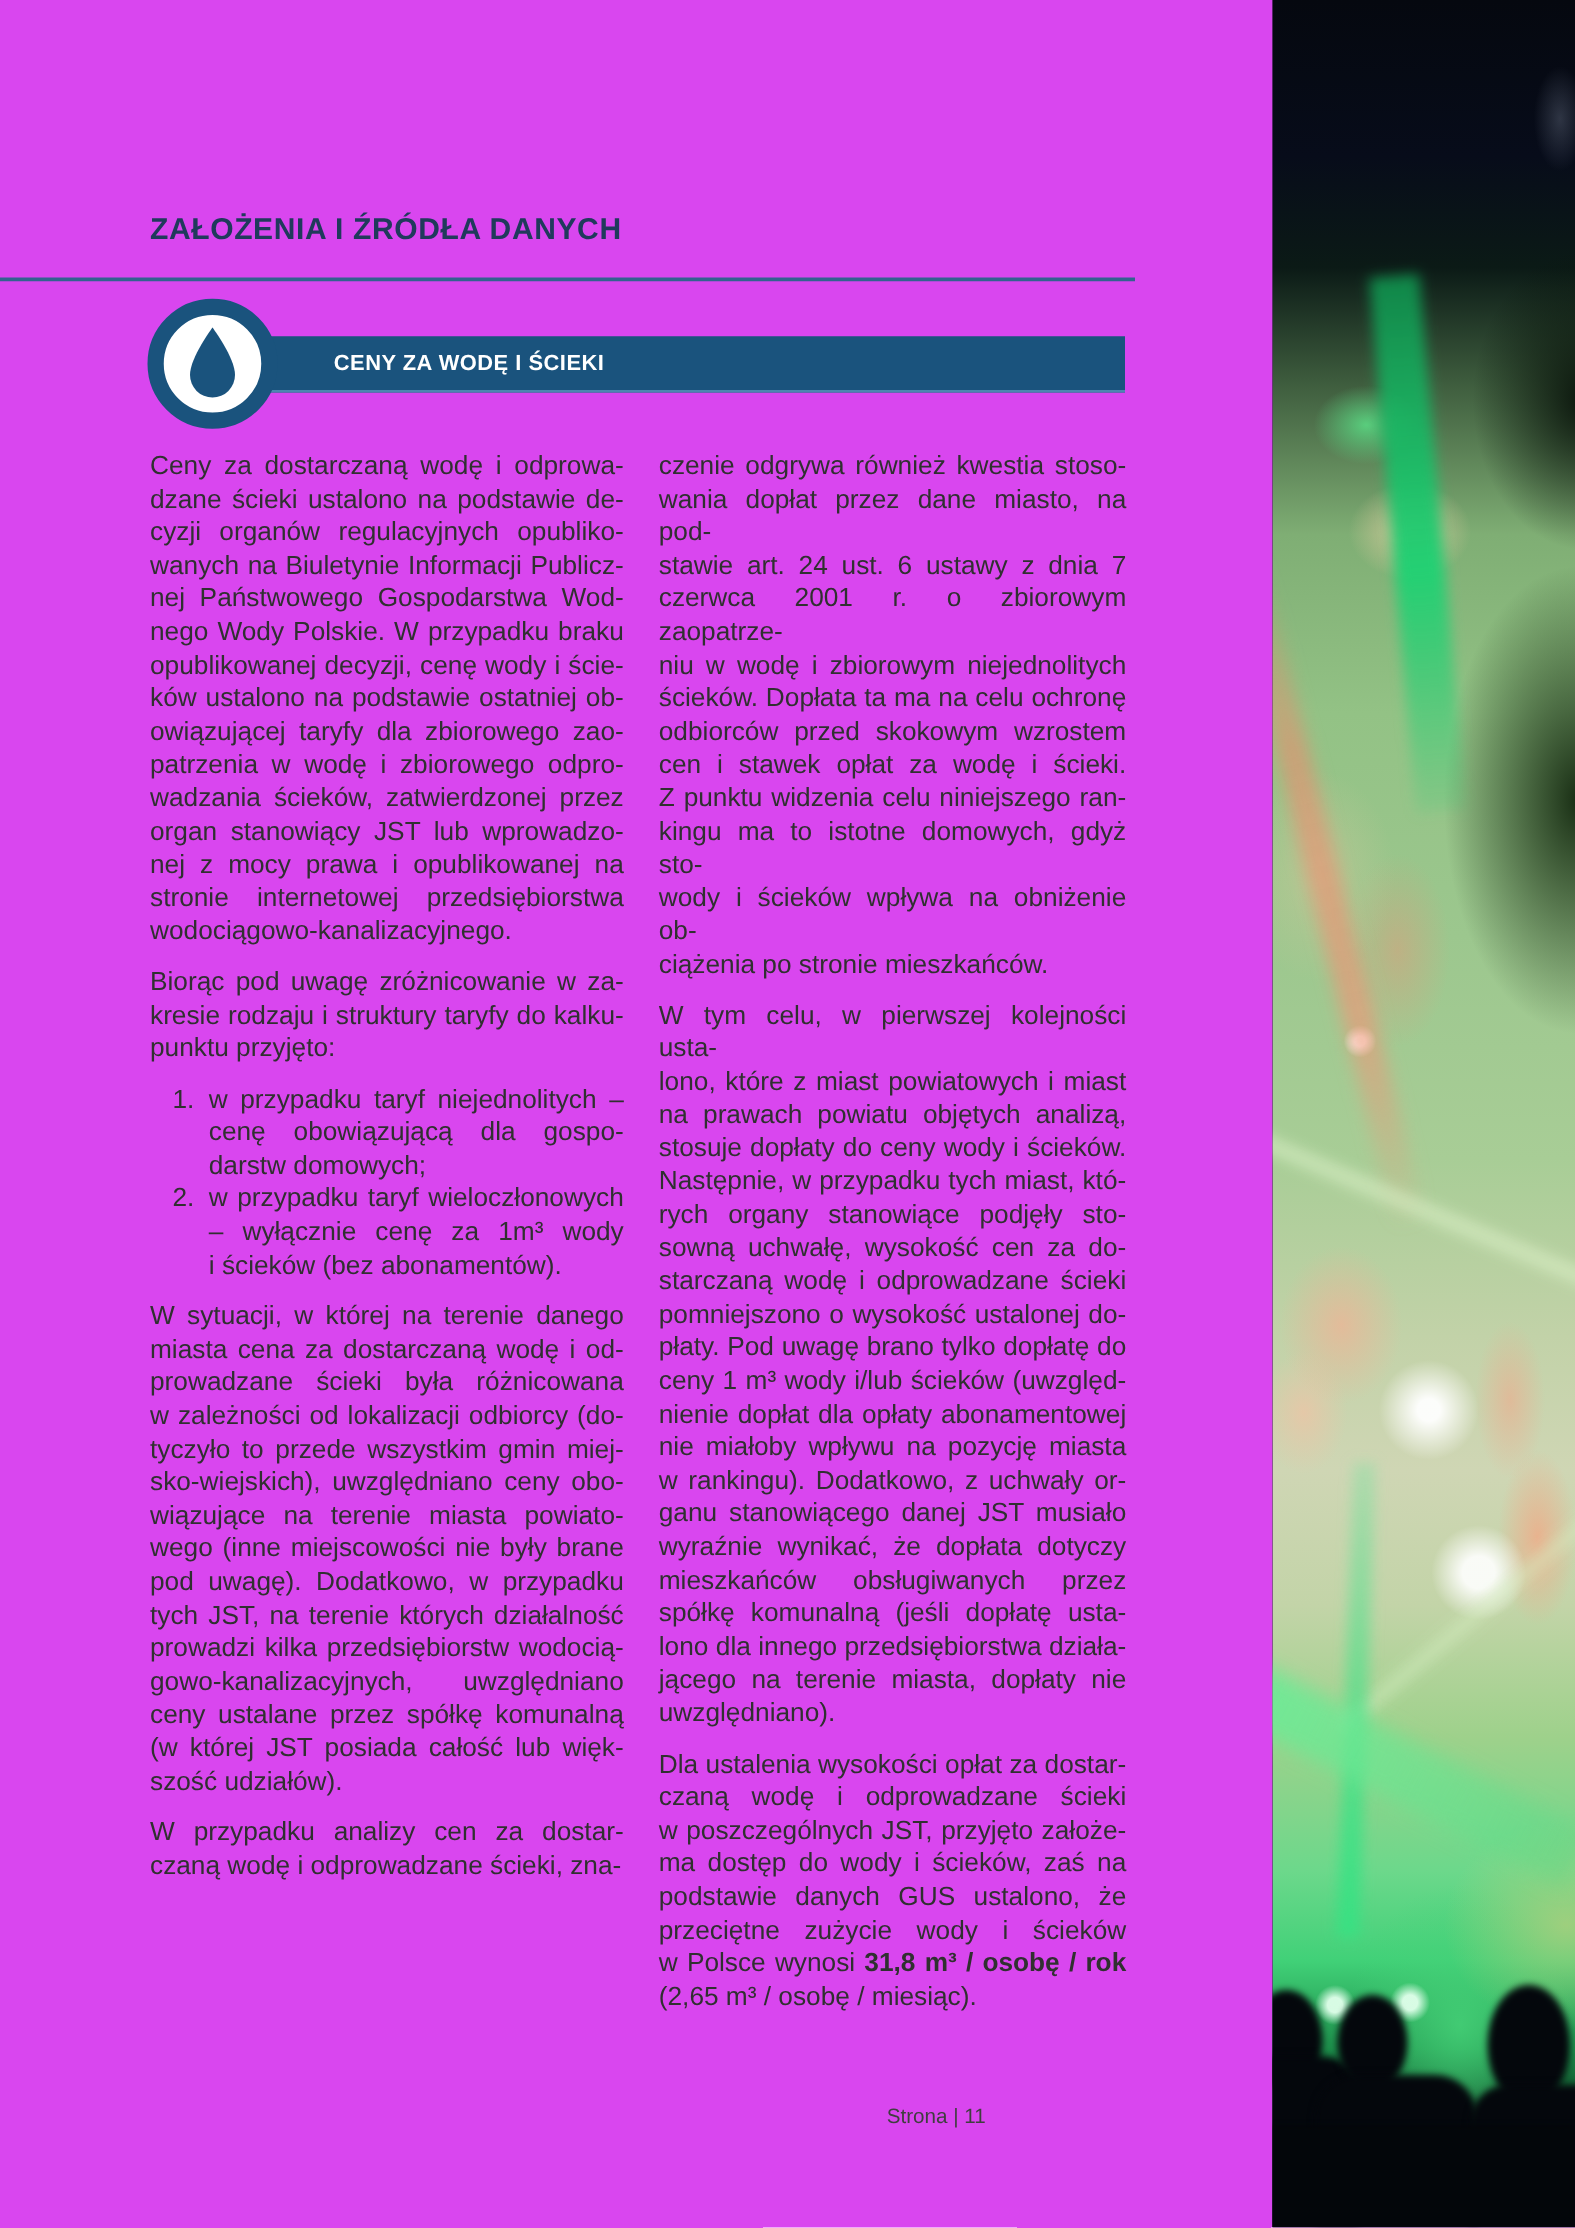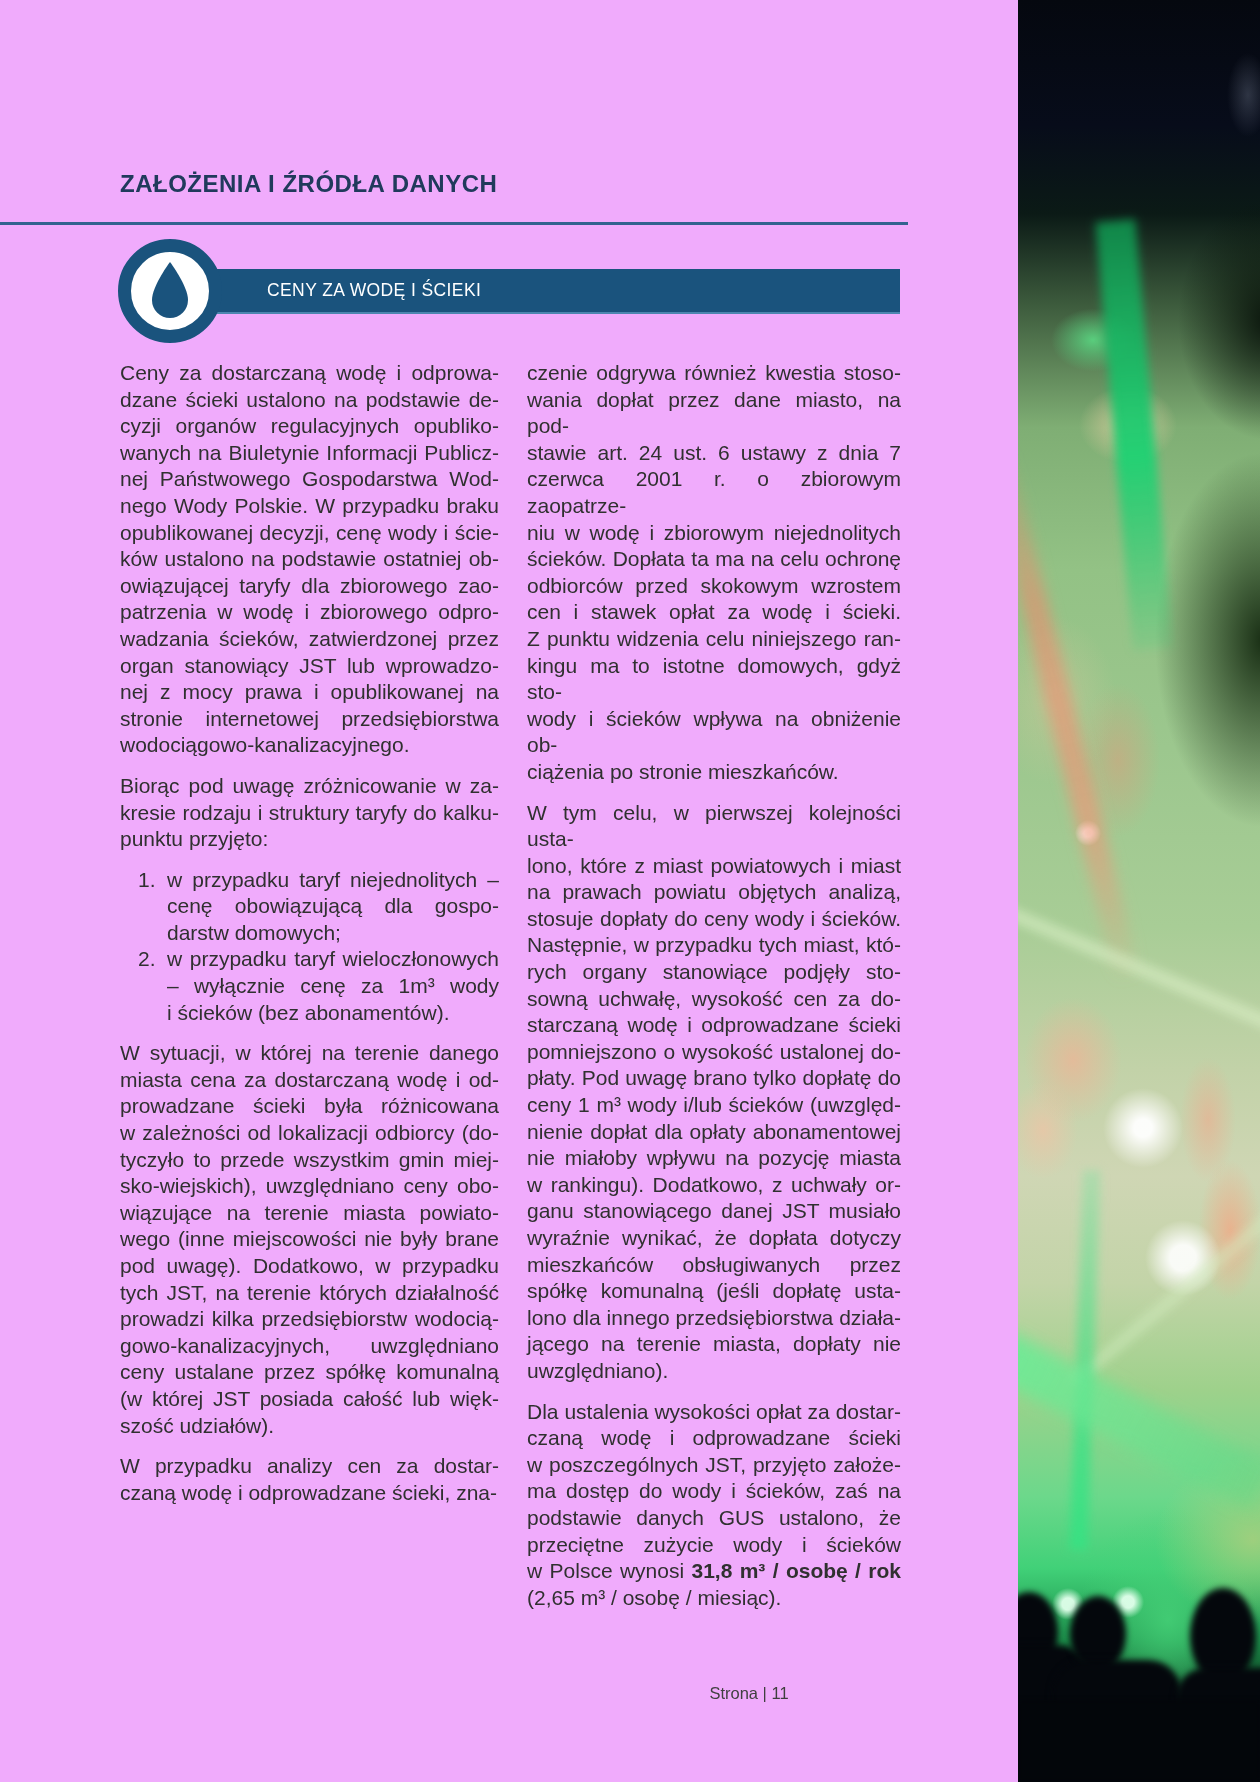--- a/index.html
+++ b/index.html
@@ -1,28 +1,28 @@
 <!DOCTYPE html>
 <html><head>
 <meta charset="utf-8">
 <style>
   html,body{margin:0;padding:0;background:#ffffff;}
-  .page{position:relative;width:1260px;height:1782px;background:#f0abfc;overflow:hidden;
+  .page{position:relative;width:1260px;height:1782px;background:#d946ef;overflow:hidden;
         font-family:"Liberation Sans",sans-serif;color:#303030;}
 
   
   .header-title{position:absolute;left:120px;top:170px;font-size:24px;font-weight:bold;
                 letter-spacing:.5px;color:#203a5c;}
   .header-rule{position:absolute;left:0;top:222px;width:908px;height:3px;background:#33628f;}
 
   
   .section-banner{position:absolute;left:190px;top:269px;width:710px;height:43px;
                   background:#1a537d;border-bottom:2px solid #4d86b0;z-index:1;}
   .banner-label{position:absolute;left:77px;top:0;line-height:43px;color:#ffffff;
-                font-weight:normal;font-size:17.5px;letter-spacing:.4px;}
+                font-weight:bold;font-size:17.5px;letter-spacing:.4px;}
   .icon-circle{position:absolute;left:118px;top:239px;width:78px;height:78px;background:#ffffff;
                border:13px solid #1a537d;border-radius:50%;z-index:2;}
   .icon-circle svg{display:block;margin:8px auto 0;}
 
   
   .col{position:absolute;top:360px;font-size:21px;line-height:26.6px;color:#303030;}
   .col-left{left:120px;width:379px;}
   .col-right{left:527px;width:374px;}
   .para{margin:0 0 14px 0;}
   .line{text-align:justify;text-align-last:justify;}

